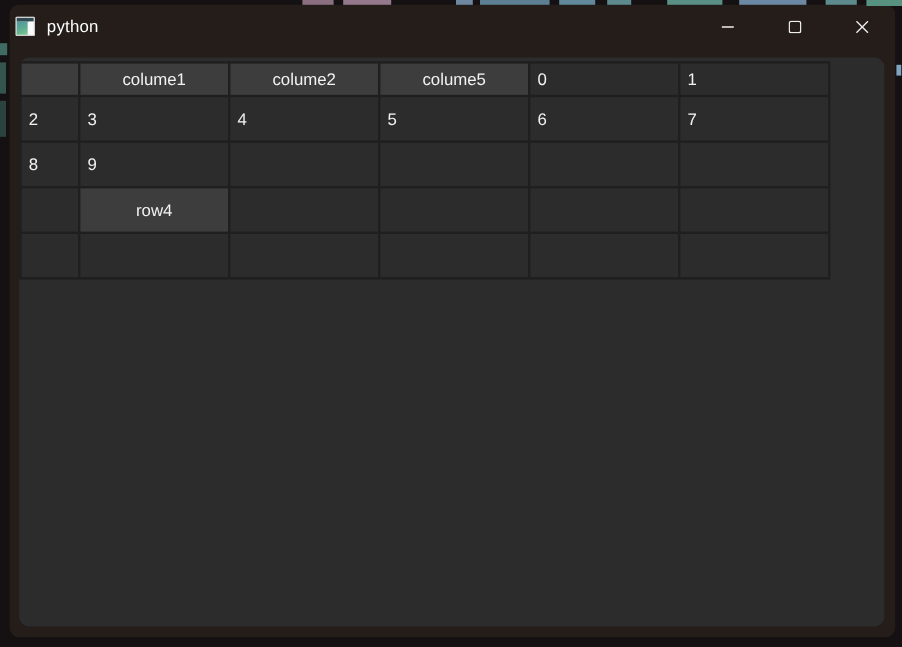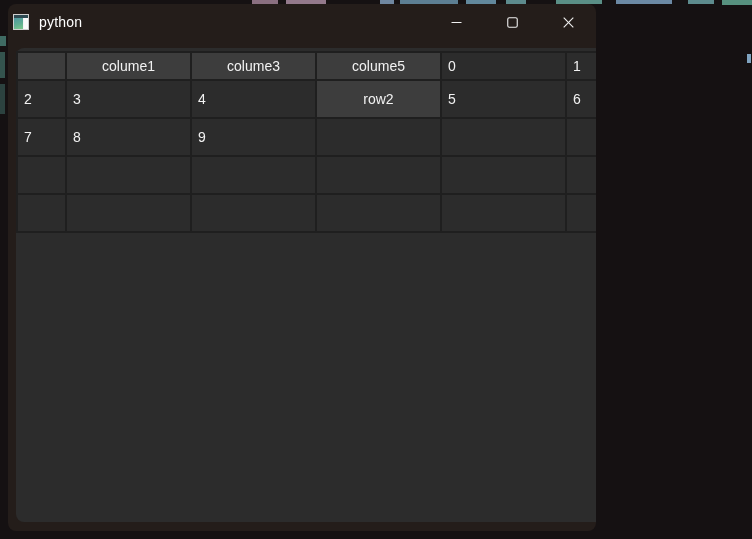--- a/index.html
+++ b/index.html
@@ -4,21 +4,21 @@
 <style>
   html,body{margin:0;padding:0;}
   body{
     width:752px;height:539px;position:relative;overflow:hidden;
     background:#151112;
     font-family:"Liberation Sans", sans-serif;
     -webkit-font-smoothing:antialiased;
   }
   
   .window{
-    position:absolute;left:8px;top:4px;width:588px;height:527px;
+    position:absolute;left:8px;top:4px;width:738px;height:527px;
     background:#241d1a;border-radius:8px;overflow:hidden;
   }
   .titlebar{
     position:absolute;left:0;top:0;width:100%;height:36px;
     display:flex;align-items:center;
   }
   .app-icon{
     position:relative;width:16px;height:16px;margin-left:5px;
     background:#f5f5f5;border-radius:1px;
     box-shadow:inset 0 0 0 1px #cfcfcf;
@@ -106,38 +106,38 @@
           <line x1="10.3" y1="0.7" x2="0.7" y2="10.3" stroke="#f0f0f0" stroke-width="1.1"></line>
         </svg>
       </button>
     </div>
   </div>
 
   <div class="content-panel">
     <div class="data-table">
         <div class="cell corner"></div>
         <div class="cell header">colume1</div>
-        <div class="cell header">colume3</div>
+        <div class="cell header">colume2</div>
         <div class="cell header">colume5</div>
         <div class="cell data">0</div>
         <div class="cell data">1</div>
         <div class="cell data">2</div>
         <div class="cell data">3</div>
         <div class="cell data">4</div>
-        <div class="cell header">row2</div>
         <div class="cell data">5</div>
         <div class="cell data">6</div>
         <div class="cell data">7</div>
         <div class="cell data">8</div>
         <div class="cell data">9</div>
         <div class="cell data"></div>
         <div class="cell data"></div>
         <div class="cell data"></div>
         <div class="cell data"></div>
         <div class="cell data"></div>
+        <div class="cell header">row4</div>
         <div class="cell data"></div>
         <div class="cell data"></div>
         <div class="cell data"></div>
         <div class="cell data"></div>
         <div class="cell data"></div>
         <div class="cell data"></div>
         <div class="cell data"></div>
         <div class="cell data"></div>
         <div class="cell data"></div>
         <div class="cell data"></div>

